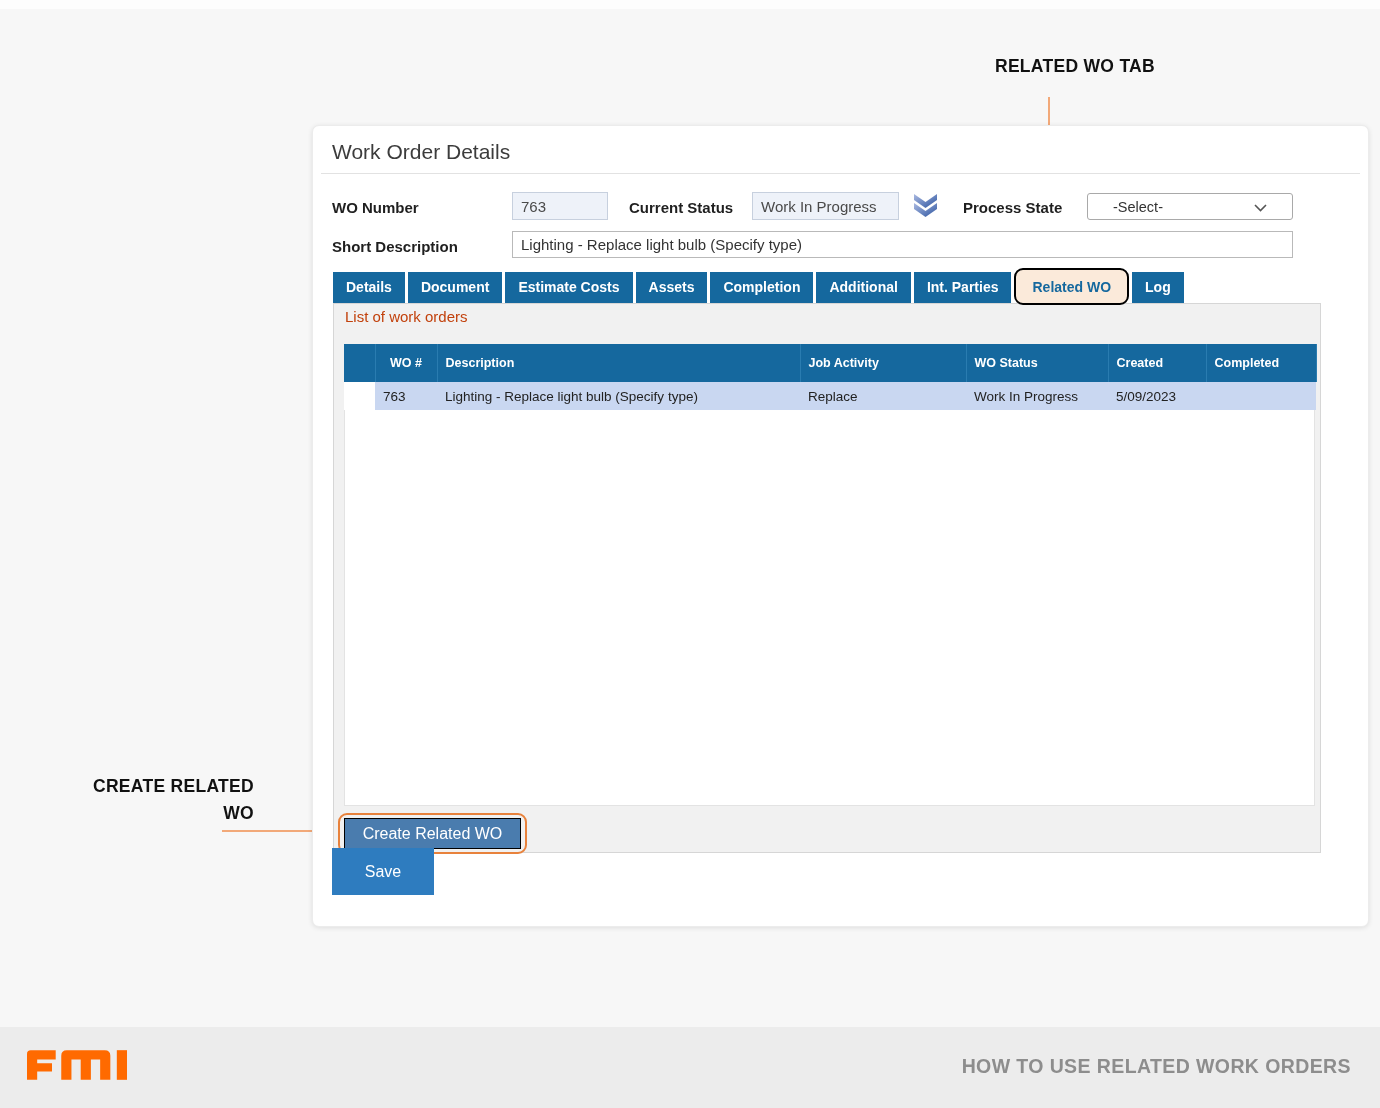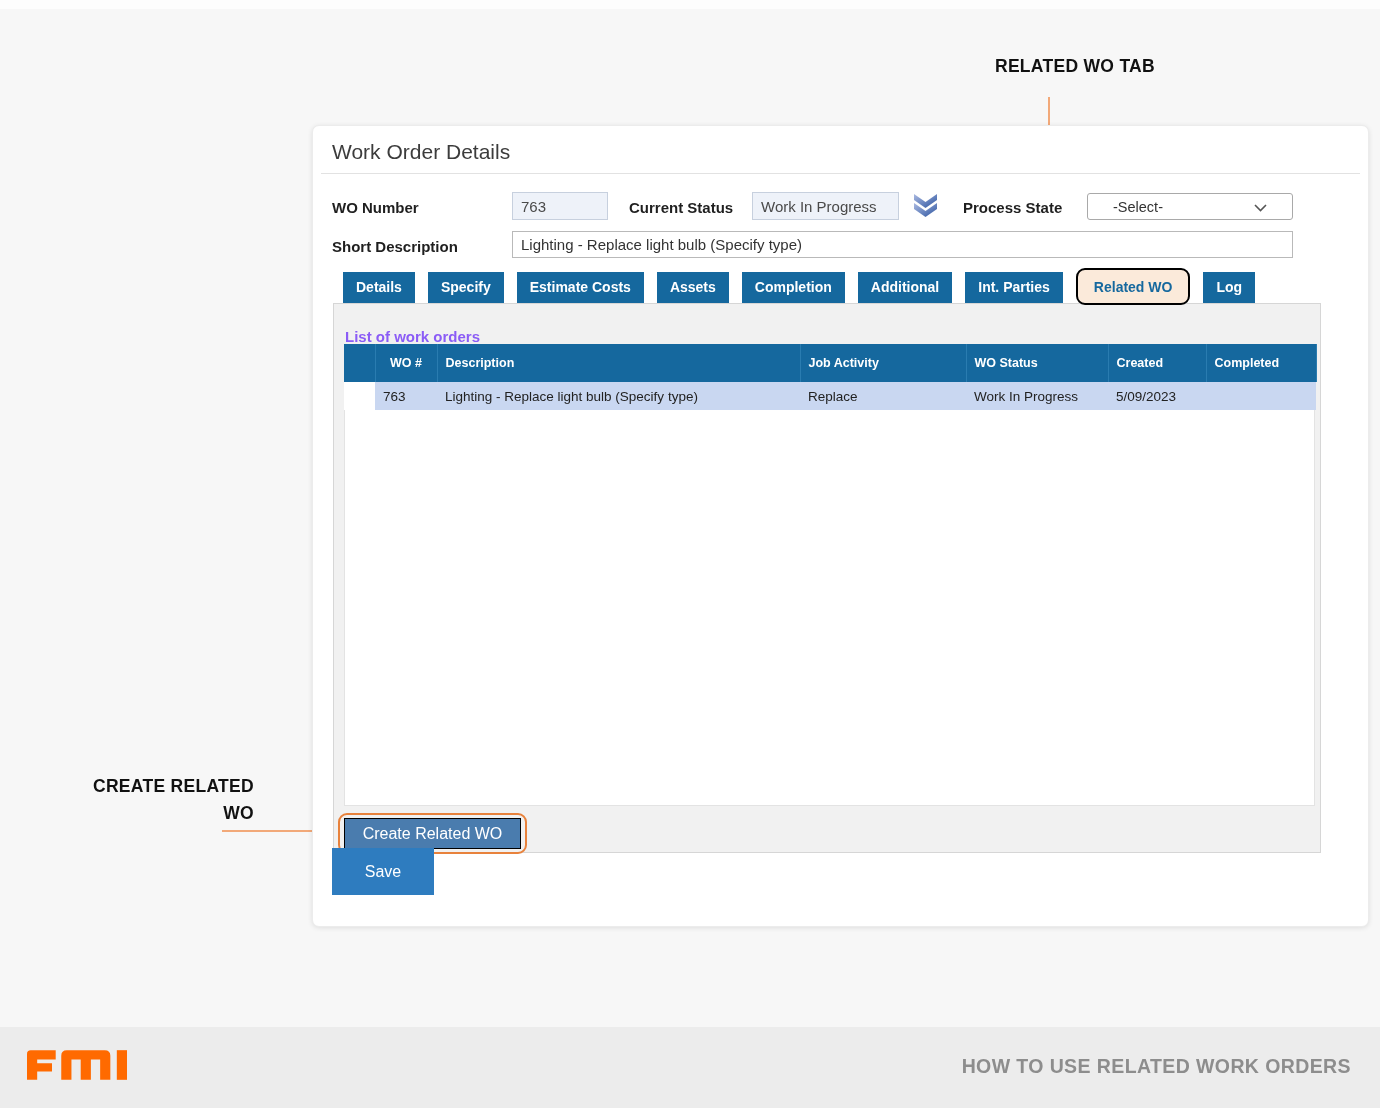--- a/index.html
+++ b/index.html
@@ -25,27 +25,27 @@
   .inp { position:absolute; height:28px; font-family:"Liberation Sans",sans-serif; font-size:15px; color:#4a4a4a;
          background:#eef2f9; border:1px solid #c7d0de; padding:0 8px; }
   .inp.white { background:#fff; border:1px solid #b9b9b9; height:27px; color:#333; }
   .selectbox { position:absolute; height:27px; background:#fff; border:1px solid #a9a9a9; border-radius:3px;
                font-size:14.5px; color:#333; display:flex; align-items:center; padding:0 25px; justify-content:space-between; }
   .dbl-chevron { position:absolute; cursor:pointer; }
 
   
   .tabbar { position:absolute; left:20px; top:146px; display:flex; gap:3px; height:31px; }
   .tab { background:#15689e; color:#fff; font-size:14px; font-weight:bold; line-height:31px; height:31px;
-         padding:0 13px; white-space:nowrap; cursor:pointer;margin-left:10px; }
+         padding:0 13px; white-space:nowrap; cursor:pointer; }
   .tab.active { background:#fbeada; color:#15689e; border:2px solid #000000; border-radius:9px;
                 margin-top:-4px; height:37px; line-height:34px; padding:0 16px; position:relative; z-index:3; }
 
   
   .panel { position:absolute; left:20px; top:177px; width:988px; height:550px; background:#f1f1f1; border:1px solid #d6d6d6; }
-  .list-title { position:absolute; left:11px; top:24px; font-size:15px; font-weight:bold; color:#8b5cf6; }
+  .list-title { position:absolute; left:11px; top:4px; font-size:15px; font-weight:normal; color:#c2410c; }
   .listarea { position:absolute; left:10px; top:40px; width:971px; height:462px; background:#fff; border:1px solid #e3e3e3; border-top:none; }
 
   table.wotable { border-collapse:collapse; width:971px; margin-left:-1px; margin-top:0; table-layout:fixed; }
   table.wotable th { background:#15689e; color:#fff; font-size:12.5px; font-weight:bold; height:25px;
                      text-align:left; padding:12px 8px; border-right:1px solid #2a7cb0; }
   table.wotable th.c { text-align:center; }
   table.wotable td { background:#c9d7f1; font-size:13.5px; color:#222; height:28px; padding:0 8px; }
   table.wotable td.blank { background:#fff; }
   td.wo-link { color:#2d4ec2; cursor:pointer; }
 
@@ -103,21 +103,21 @@
             <path d="M1 1 L6.5 6.5 L12 1" fill="none" stroke="#555" stroke-width="1.6"></path>
           </svg>
       </span>
     </div>
 
     <div class="fld-label" style="left:19px; top:112px;">Short Description</div>
     <input class="inp white" style="left: 199px; top: 105px; width: 781px;" value="Lighting - Replace light bulb (Specify type)">
 
     <div class="tabbar">
       <div class="tab">Details</div>
-      <div class="tab">Specify</div>
+      <div class="tab">Document</div>
       <div class="tab">Estimate Costs</div>
       <div class="tab">Assets</div>
       <div class="tab">Completion</div>
       <div class="tab">Additional</div>
       <div class="tab">Int. Parties</div>
       <div class="tab active">Related WO</div>
       <div class="tab">Log</div>
     </div>
 
     <div class="panel">

